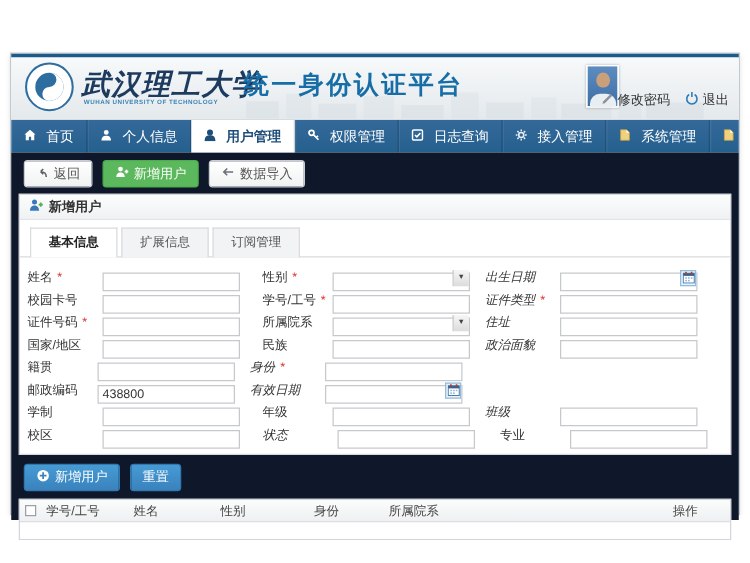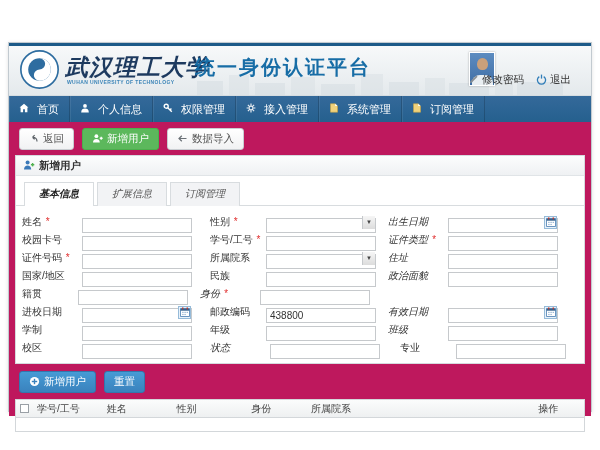--- a/index.html
+++ b/index.html
@@ -32,51 +32,51 @@
     color:#3d85b8; font-weight:bold; white-space:nowrap; }
   .app-title { position:absolute; left:186px; top:8px; font-size:20px; font-weight:bold;
     color:#176da6; letter-spacing:2px; white-space:nowrap; }
   .avatar { position:absolute; right:96px; top:6px; width:26px; height:34px;
     background:linear-gradient(#5d8cc0,#3f6ea6); border:1px solid #fff;
     box-shadow:0 0 2px rgba(0,0,0,.3); overflow:hidden; }
   .avatar .head { position:absolute; left:7px; top:5px; width:11px; height:12px;
     border-radius:50% 50% 45% 45%; background:#caa07a; }
   .avatar .shirt { position:absolute; left:2px; bottom:-2px; width:21px; height:12px;
     border-radius:8px 8px 0 0; background:#e9eef2; }
-  .hdr-actions { position:absolute; right:20px; bottom:8px; display:flex; align-items:center;
+  .hdr-actions { position:absolute; right:8px; bottom:8px; display:flex; align-items:center;
     gap:4px; }
   .hdr-link { display:flex; align-items:center; gap:3px; font-size:10.5px; color:#333;
     cursor:pointer; }
   .hdr-link + .hdr-link { margin-left:8px; }
   
   .nav { display:flex; height:26px; background:linear-gradient(#34699a,#25608e);
     font-size:11px; }
   .nav-item { display:flex; align-items:center; gap:8px; padding:0 10px; color:#fff;
     border-right:1px solid rgba(0,0,0,.18); box-shadow:inset 1px 0 0 rgba(255,255,255,.08);
     cursor:pointer; white-space:nowrap; }
   .nav-item.active { background:#fff; color:#1f4e79; font-weight:bold;
     box-shadow:none; }
   .nav-item.active svg .wh { fill:#1f4e79 !important; stroke:#1f4e79; }
   
-  .content { height:294px; background:#be185d; }
+  .content { height:294px; background:#0f172a; }
   .toolbar { display:flex; gap:8px; padding:6px 10px 5px; align-items:center; }
   .btn { display:inline-flex; align-items:center; gap:4px; height:22px; padding:0 9px;
     border-radius:3px; font-size:10.5px; cursor:pointer; }
   .btn-light { background:linear-gradient(#ffffff,#f1f2f3); border:1px solid #c9cdd1; color:#555; }
   .btn-green { background:#5cb85c; border:1px solid #4cae4c; color:#fff; }
   .btn-blue { background:linear-gradient(#469bd5,#3a82bd); border:1px solid #3277ae; color:#fff; }
   
   .panel { margin:0 6px; background:#fff; border:1px solid #d6dade; }
   .panel-hdr { display:flex; align-items:center; gap:4px; height:20px; padding:0 7px;
     background:linear-gradient(#fcfdfd,#eff1f3); border-bottom:1px solid #e0e4e7;
     font-size:10.5px; font-weight:bold; color:#333; }
   .tabs { padding:5px 8px 0; border-bottom:1px solid #d8dcdf; }
   .tab { display:inline-block; padding:4px 14px 5px; font-size:10px; color:#555;
     background:#f2f3f5; border:1px solid #d8dcdf; border-bottom:none; margin-right:3px;
-    position:relative; top:1px; cursor:pointer;font-style:italic; }
+    position:relative; top:1px; cursor:pointer; }
   .tab.active { background:#fff; color:#222; font-weight:bold; }
   
   .formgrid { padding:7px 6px 6px; }
   .frow { display:flex; align-items:center; height:18px; }
   .fgroup { display:flex; align-items:center; }
   .fgroup.g0 { width:188px; } .fgroup.g1 { width:178px; } .fgroup.g2 { flex:1; }
   .flabel { font-size:10px; color:#333; white-space:nowrap; }
   .g0 .flabel { width:60px; } .g1 .flabel { width:56px; } .g2 .flabel { width:60px;font-style:italic; }
   .req { color:#e02d2d; margin-left:1px; }
   .finput { position:relative; width:110px; height:15px; }
@@ -154,26 +154,40 @@
           </svg></span>
         <span>首页</span>
       </div>
       <div class="nav-item">
         <span><svg width="10" height="10" viewBox="0 0 10 10">
             <circle class="wh" cx="5" cy="2.9" r="1.9" fill="#fff"></circle>
             <path class="wh" d="M1.2 9.4 C1.2 6.6 2.9 5.6 5 5.6 C7.1 5.6 8.8 6.6 8.8 9.4 Z" fill="#fff"></path>
           </svg></span>
         <span>个人信息</span>
       </div>
+      <div class="nav-item active">
+        <span><svg width="10" height="10" viewBox="0 0 10 10">
+            <circle class="wh" cx="5" cy="2.9" r="1.9" fill="#fff"></circle>
+            <path class="wh" d="M1.2 9.4 C1.2 6.6 2.9 5.6 5 5.6 C7.1 5.6 8.8 6.6 8.8 9.4 Z" fill="#fff"></path>
+          </svg></span>
+        <span>用户管理</span>
+      </div>
       <div class="nav-item">
         <span><svg width="10" height="10" viewBox="0 0 10 10">
             <circle class="wh" cx="3.2" cy="3.2" r="2" fill="none" stroke="#fff" stroke-width="1.4"></circle>
             <path class="wh" d="M4.7 4.7 L8.8 8.8 M7 7 L8.4 5.6" fill="none" stroke="#fff" stroke-width="1.4"></path>
           </svg></span>
         <span>权限管理</span>
+      </div>
+      <div class="nav-item">
+        <span><svg width="10" height="10" viewBox="0 0 10 10">
+            <rect class="wh" x="1" y="1" width="8" height="8" rx="1" fill="none" stroke="#fff" stroke-width="1.2"></rect>
+            <path class="wh" d="M3 5 L4.5 6.5 L7.3 3.4" fill="none" stroke="#fff" stroke-width="1.3"></path>
+          </svg></span>
+        <span>日志查询</span>
       </div>
       <div class="nav-item">
         <span><svg width="10" height="10" viewBox="0 0 10 10">
             <circle cx="5" cy="5" r="2" fill="none" stroke="#e8edf2" stroke-width="1.3"></circle>
             <path d="M5 0.6 V2 M5 8 V9.4 M0.6 5 H2 M8 5 H9.4 M1.9 1.9 L2.9 2.9 M7.1 7.1 L8.1 8.1 M8.1 1.9 L7.1 2.9 M2.9 7.1 L1.9 8.1" stroke="#e8edf2" stroke-width="1.2"></path>
           </svg></span>
         <span>接入管理</span>
       </div>
       <div class="nav-item">
         <span><svg width="10" height="10" viewBox="0 0 10 10">
@@ -308,36 +322,20 @@
             <span class="fgroup g1">
               <span class="flabel">籍贯</span>
               <span class="finput"><input type="text" style=""></span>
             </span>
             <span class="fgroup g2">
               <span class="flabel">身份<span class="req"> *</span></span>
               <span class="finput"><input type="text" style=""></span>
             </span>
           </div>
           <div class="frow">
-            <span class="fgroup g0">
-              <span class="flabel">进校日期</span>
-              <span class="finput"><input type="text" style=""><span class="dico">
-                  <svg width="10" height="10" viewBox="0 0 10 10">
-                    <rect x="0.6" y="1.6" width="8.8" height="7.8" fill="#fff" stroke="#4a7db1" stroke-width="0.8"></rect>
-                    <rect x="0.6" y="1.6" width="8.8" height="2.1" fill="#35618e"></rect>
-                    <rect x="2.1" y="0.4" width="1.3" height="2" fill="#c0392b"></rect>
-                    <rect x="6.6" y="0.4" width="1.3" height="2" fill="#c0392b"></rect>
-                    <rect x="2.2" y="4.8" width="1.4" height="1.2" fill="#9db8d4"></rect>
-                    <rect x="4.4" y="4.8" width="1.4" height="1.2" fill="#9db8d4"></rect>
-                    <rect x="6.6" y="4.8" width="1.4" height="1.2" fill="#9db8d4"></rect>
-                    <rect x="2.2" y="6.9" width="1.4" height="1.2" fill="#9db8d4"></rect>
-                    <rect x="4.4" y="6.9" width="1.4" height="1.2" fill="#9db8d4"></rect>
-                  </svg>
-                </span></span>
-            </span>
             <span class="fgroup g1">
               <span class="flabel">邮政编码</span>
               <span class="finput"><input type="text" value="438800" style=""></span>
             </span>
             <span class="fgroup g2">
               <span class="flabel">有效日期</span>
               <span class="finput"><input type="text" style=""><span class="dico">
                   <svg width="10" height="10" viewBox="0 0 10 10">
                     <rect x="0.6" y="1.6" width="8.8" height="7.8" fill="#fff" stroke="#4a7db1" stroke-width="0.8"></rect>
                     <rect x="0.6" y="1.6" width="8.8" height="2.1" fill="#35618e"></rect>

